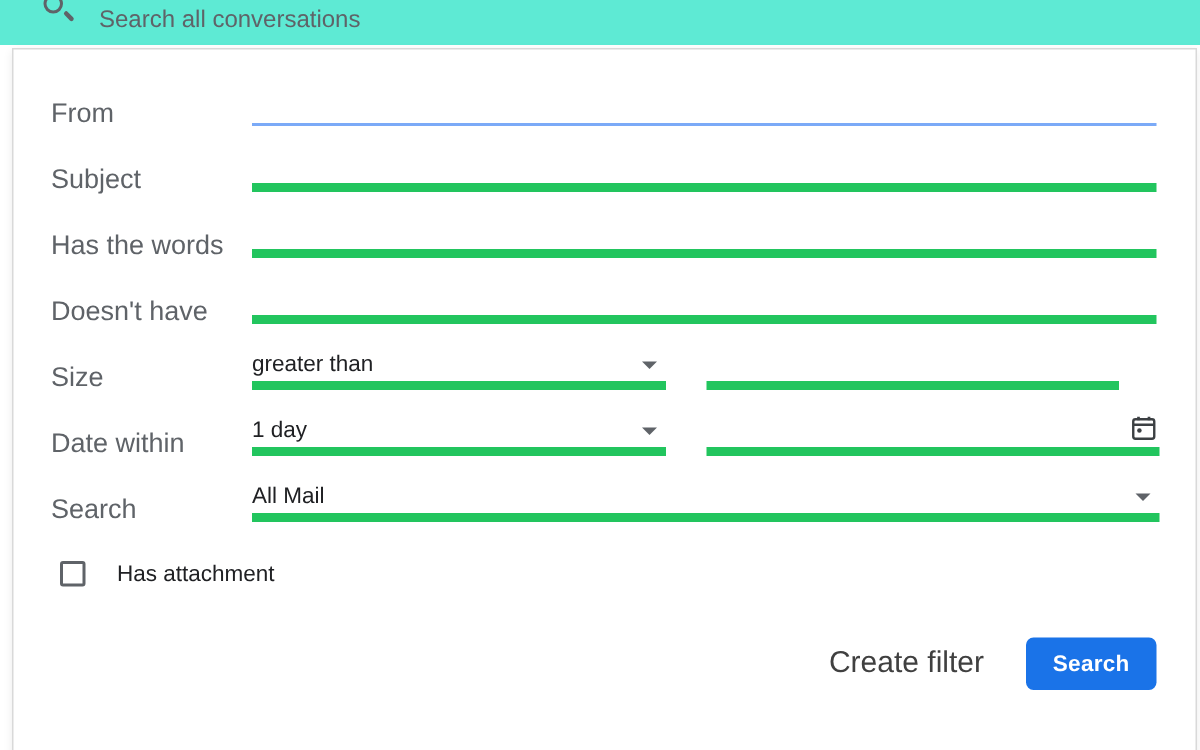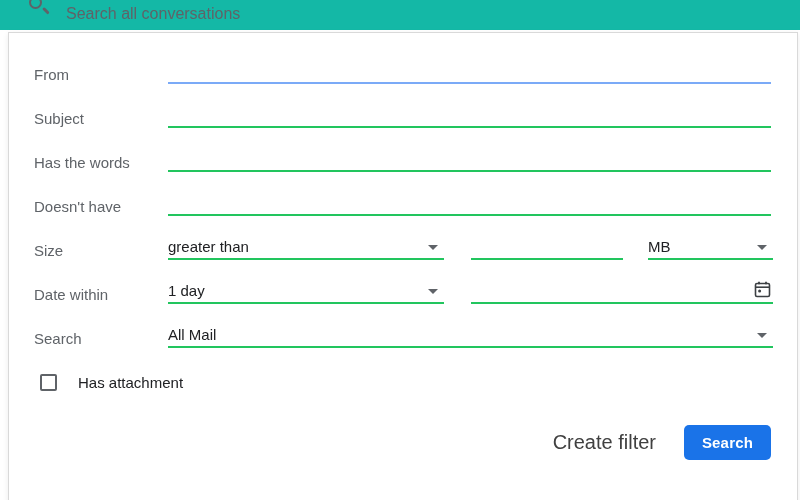--- a/index.html
+++ b/index.html
@@ -1,41 +1,41 @@
 <!DOCTYPE html>
 <html><head>
 <meta charset="utf-8">
 <style>
   * { margin:0; padding:0; box-sizing:border-box; }
   html,body { width:800px; height:500px; overflow:hidden; background:#fff;
     font-family:"Liberation Sans", sans-serif; }
 
   
   .topbar { position:absolute; left:0; top:0; width:800px; height:30px;
-    background:#14b8a6; }
+    background:#5eead4; }
   .search-icon { position:absolute; left:29px; top:-4px; width:13px; height:13px;
     border:2px solid #5f6368; border-radius:50%; }
   .search-icon::after { content:""; position:absolute; left:11px; top:11px;
     width:2.5px; height:8px; background:#5f6368; border-radius:2px;
     transform:rotate(-45deg); transform-origin:top left; }
   .search-input { position:absolute; left:66px; top:0; width:560px; height:28px;
     border:none; outline:none; background:transparent; font-size:16px;
     color:#202124; font-family:"Liberation Sans", sans-serif; }
   .search-input::placeholder { color:#5f6368; opacity:1; }
 
   
   .panel { position:absolute; left:8px; top:32px; width:790px; height:476px;
     background:#fff; border:1px solid #d9d9d9; border-bottom:none;
     box-shadow:0 2px 6px rgba(0,0,0,.08); padding:16px 26px 0 25px; }
 
   .row { display:flex; align-items:flex-end; height:44px; padding-bottom:9px; }
-  .row .label { flex:0 0 134px; font-size:15px; color:#5f6368; line-height:18px; }
+  .row .label { flex:0 0 134px; font-size:18px; color:#5f6368; line-height:18px; }
   .fieldwrap { flex:1; display:flex; align-items:flex-end; }
 
-  .underline { border-bottom:2px solid #22c55e; }
+  .underline { border-bottom:6px solid #22c55e; }
   .underline.focused { border-bottom:2px solid #7baaf7; }
 
   .text-input { flex:1; height:20px; border:none; outline:none;
     background:transparent; font-size:15px; color:#202124;
     font-family:"Liberation Sans", sans-serif; padding:0; }
 
   .select { display:flex; align-items:flex-end; justify-content:space-between;
     cursor:pointer; }
   .select .sel-value { font-size:15px; color:#202124; line-height:18px;
     padding-bottom:2px; }
@@ -115,24 +115,20 @@
     <div class="fieldwrap">
       <div class="select underline seg-select-op">
         <span class="sel-value">greater than</span>
         <span class="arrow"></span>
       </div>
       <div class="gap27"></div>
       <div class="fieldwrap underline seg-input">
         <input class="text-input" type="text" style="">
       </div>
       <div class="gap25"></div>
-      <div class="select underline seg-select-unit">
-        <span class="sel-value">MB</span>
-        <span class="arrow"></span>
-      </div>
     </div>
   </div>
 
   <div class="row">
     <span class="label">Date within</span>
     <div class="fieldwrap">
       <div class="select underline seg-select-op">
         <span class="sel-value">1 day</span>
         <span class="arrow"></span>
       </div>

